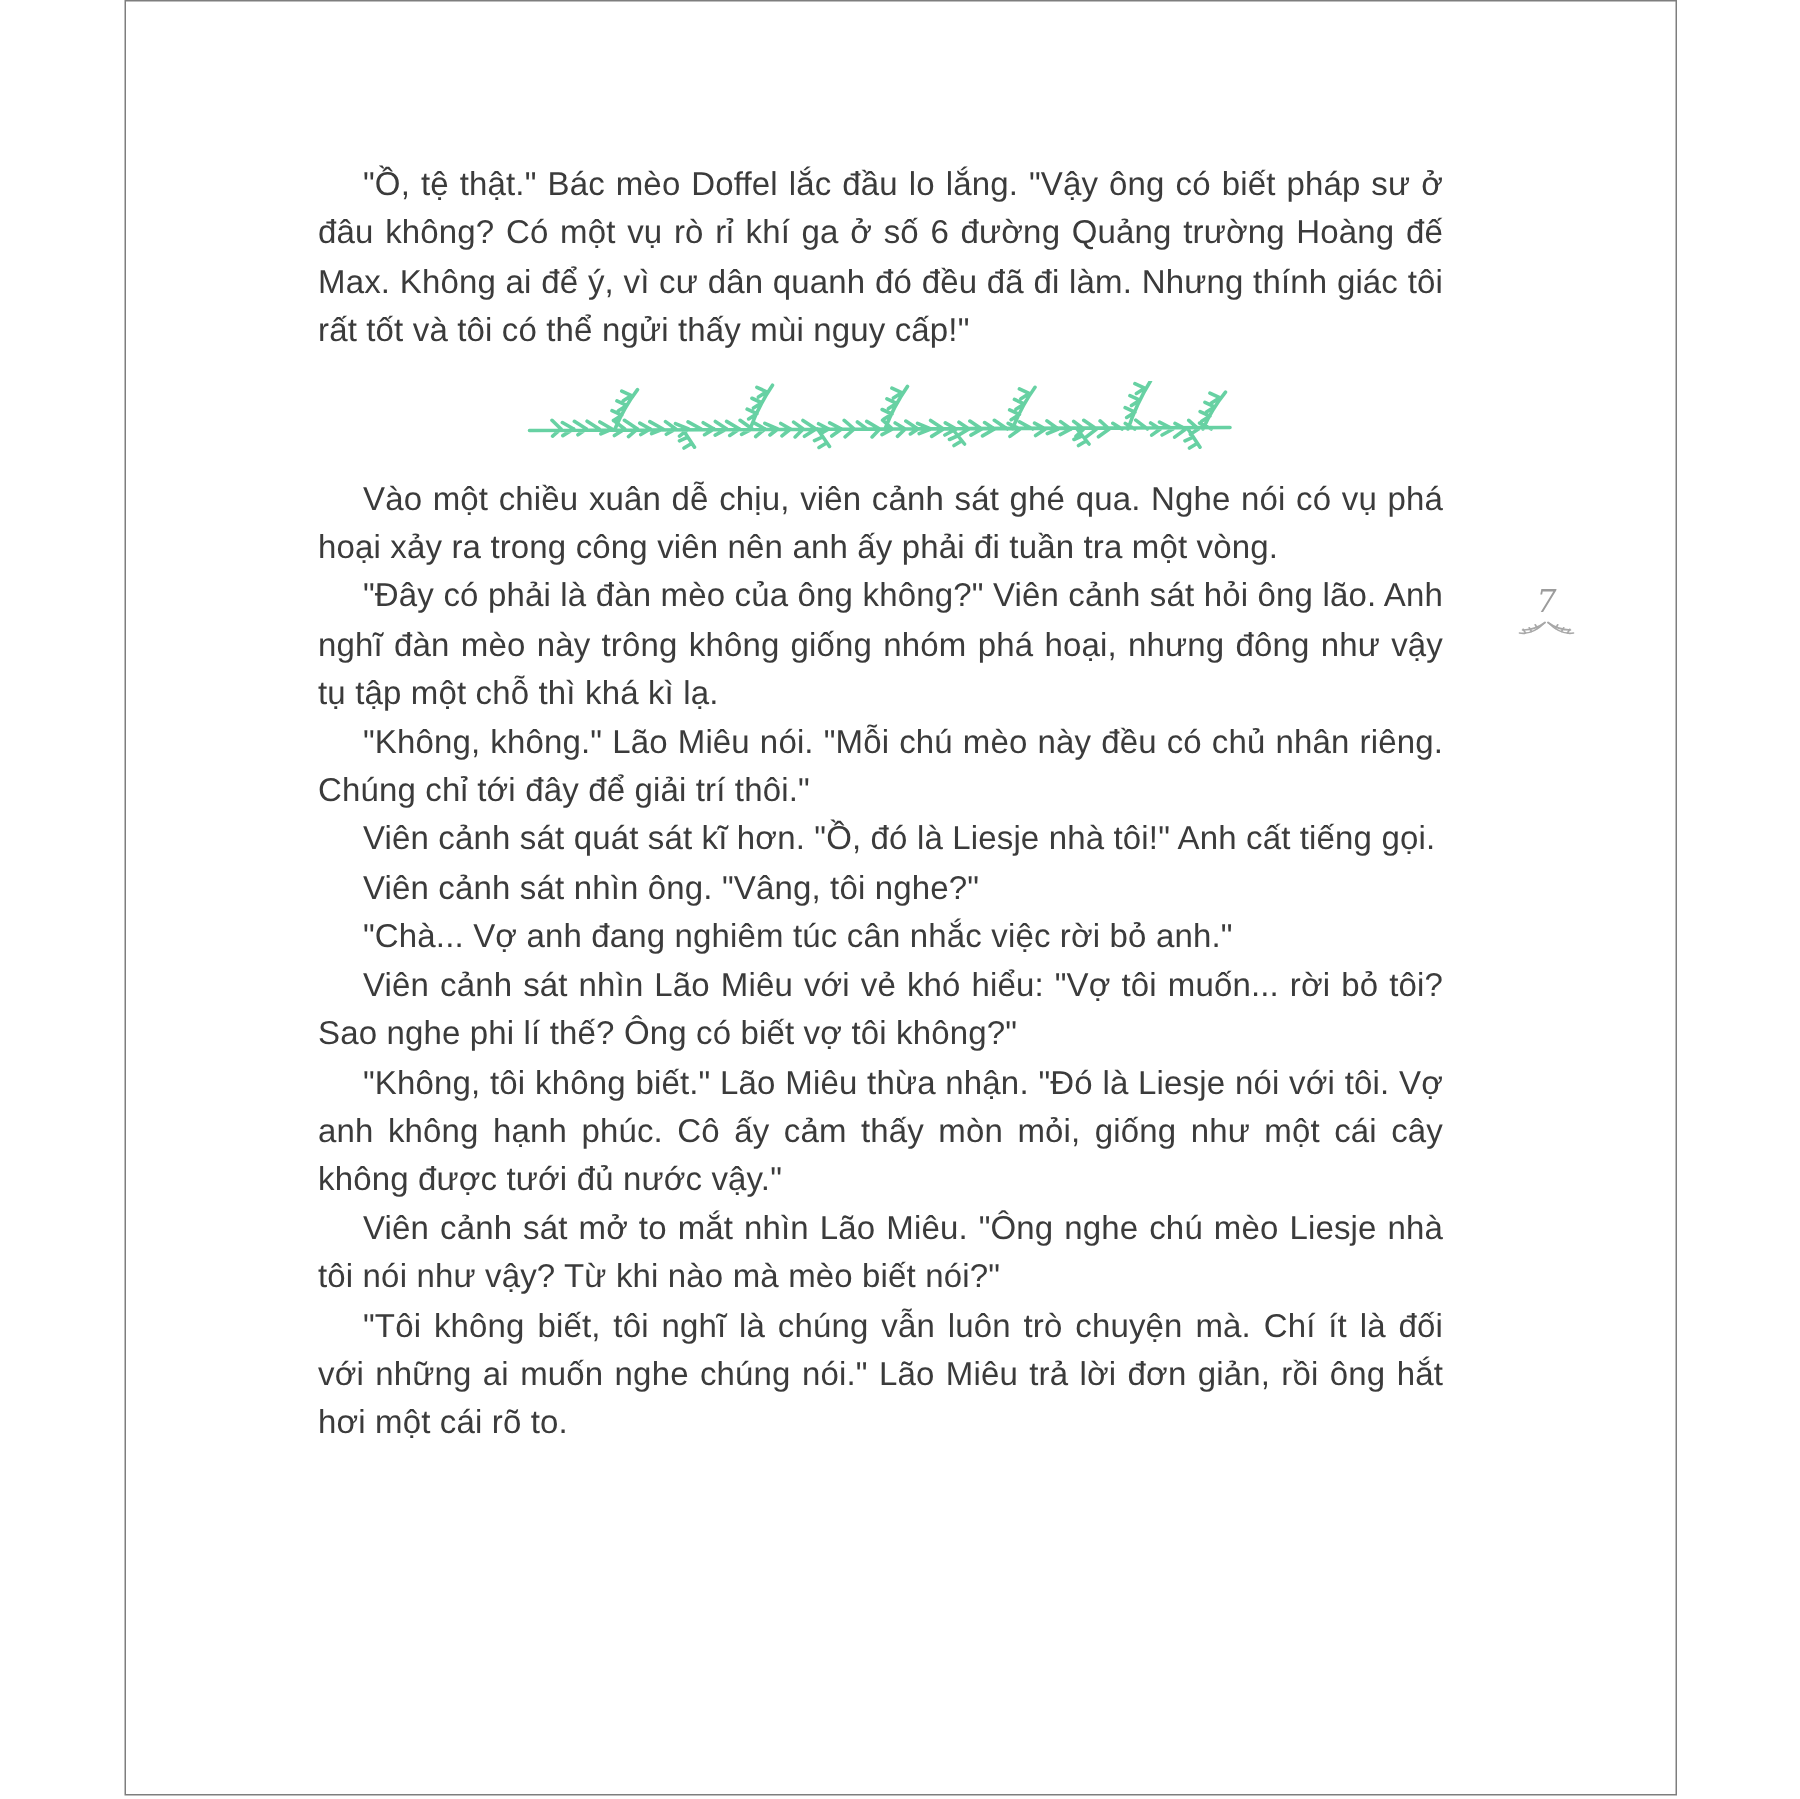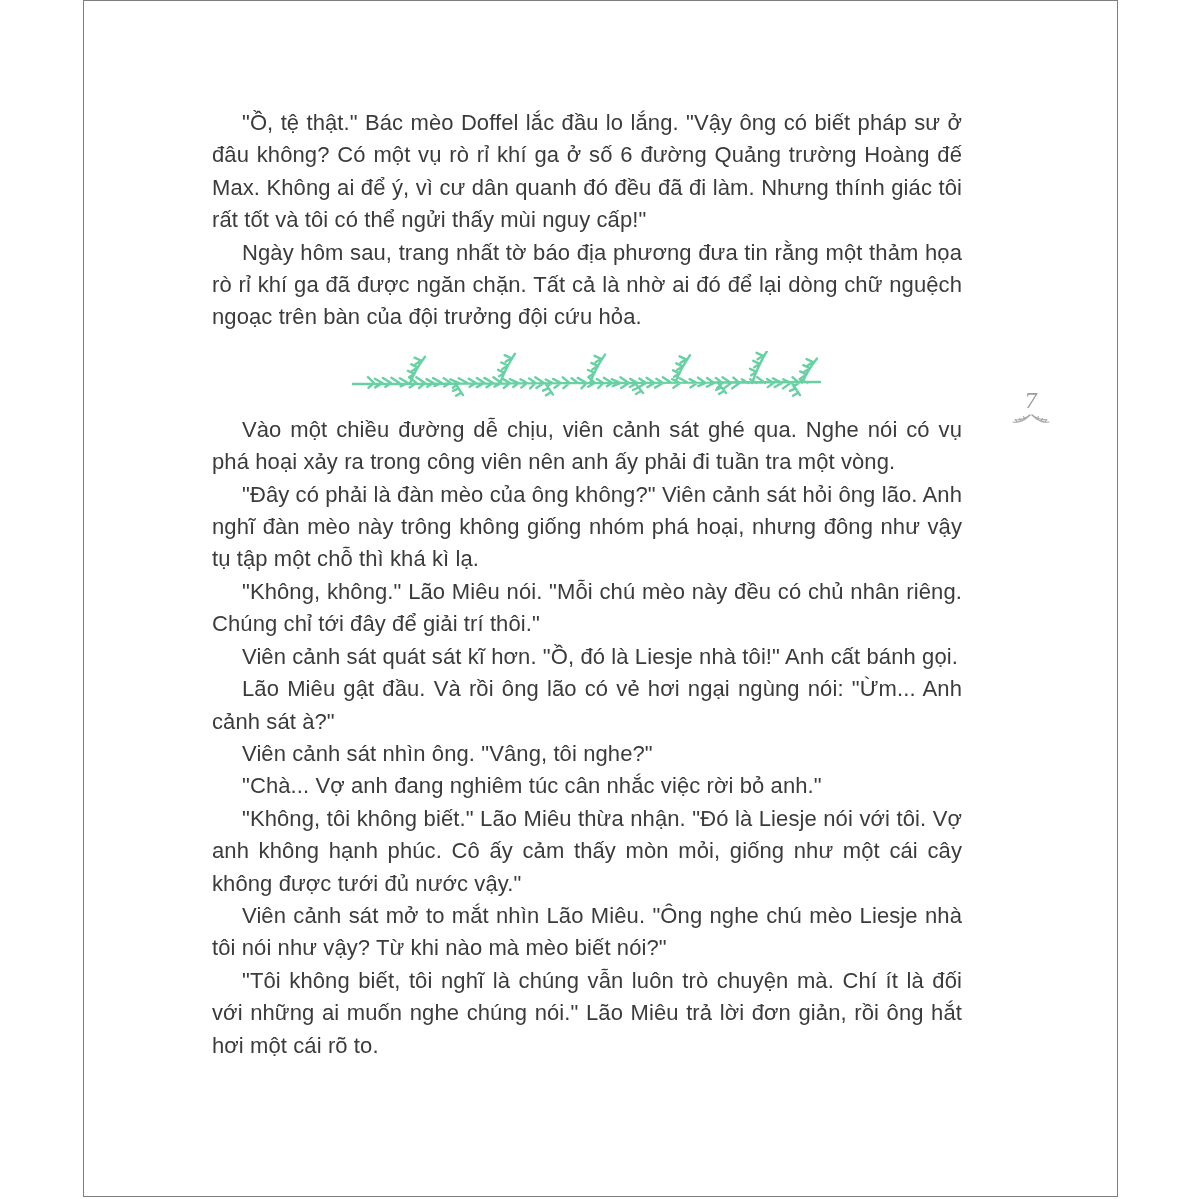--- a/index.html
+++ b/index.html
@@ -65,33 +65,32 @@
         <path d="M7,10 l-1.5,-2.5 M11,9 l-1.5,-2.5 M15,7 l-1.5,-2.5"></path>
         <path d="M22,3 C27,8 33,11 39,10"></path>
         <path d="M22,3 C26,6 32,8 37,8"></path>
         <path d="M35,10 l1.5,-2.5 M31,9 l1.5,-2.5 M27,7 l1.5,-2.5"></path>
       </g>
     </svg>
   </div>
 
   <div class="story-text">
     <p>"Ồ, tệ thật." Bác mèo Doffel lắc đầu lo lắng. "Vậy ông có biết pháp sư ở đâu không? Có một vụ rò rỉ khí ga ở số 6 đường Quảng trường Hoàng đế Max. Không ai để ý, vì cư dân quanh đó đều đã đi làm. Nhưng thính giác tôi rất tốt và tôi có thể ngửi thấy mùi nguy cấp!"</p>
-    <p>Ngày hôm sau, trang nhất tờ báo địa phương đưa tin rằng một thảm họa rò rỉ khí ga đã được ngăn chặn. Tất cả là nhờ ai đó để lại dòng chữ nguệch ngoạc trên bàn của đội trưởng đội cứu hỏa.</p>
 
     <div class="fern-divider">
       <svg id="fern" width="474" height="48" viewBox="0 0 474 48">
           <path d="M3,33 L470,31 M24.0,32 l-6.0,-5.8 M24.0,32 l-5.6,4.8 M32.5,32 l-7.6,-4.3 M32.5,32 l-7.3,4.4 M41.0,32 l-8.1,-5.1 M41.0,32 l-5.7,3.9 M49.5,32 l-8.1,-5.2 M58.0,32 l-8.1,-4.7 M58.0,32 l-7.4,3.3 M66.5,32 l-7.5,-5.8 M66.5,32 l-6.9,4.4 M75.0,32 l-8.7,-5.8 M75.0,32 l-6.0,5.1 M83.5,32 l-7.0,-3.9 M83.5,32 l-6.3,3.7 M92.0,32 l-8.8,-4.9 M92.0,32 l-7.6,3.1 M100.5,32 l-6.8,-4.9 M100.5,32 l-6.3,3.5 M109.0,32 l-8.7,-3.6 M109.0,32 l-6.0,4.7 M117.5,32 l-8.8,-4.8 M126.0,32 l-7.2,-4.2 M126.0,32 l-6.3,3.8 M134.5,32 l-7.6,-5.0 M134.5,32 l-7.7,4.1 M143.0,32 l-8.6,-5.1 M143.0,32 l-6.5,4.3 M151.5,32 l-8.1,-5.8 M151.5,32 l-7.1,3.6 M160.0,32 l-7.8,-4.4 M160.0,32 l-6.2,5.0 M168.5,32 l-8.6,-3.8 M168.5,32 l-5.2,4.0 M177.0,32 l-6.5,-3.7 M177.0,32 l-5.7,4.6 M185.5,32 l-6.4,-4.6 M185.5,32 l-5.4,5.3 M194.0,32 l-8.7,-5.7 M194.0,32 l-7.7,4.9 M202.5,32 l-6.8,-3.5 M202.5,32 l-5.2,3.0 M211.0,32 l-7.9,-4.1 M211.0,32 l-6.5,4.7 M219.5,32 l-6.7,-5.7 M219.5,32 l-6.1,5.2 M228.0,32 l-6.4,-4.7 M236.5,32 l-8.7,-5.1 M236.5,32 l-5.1,5.3 M245.0,32 l-6.6,-5.9 M245.0,32 l-7.0,3.7 M253.5,32 l-6.7,-4.0 M253.5,32 l-5.2,4.9 M262.0,32 l-8.1,-5.3 M262.0,32 l-5.1,3.3 M270.5,32 l-8.8,-3.8 M270.5,32 l-7.7,3.1 M279.0,32 l-8.6,-5.7 M279.0,32 l-7.9,4.9 M287.5,32 l-7.3,-4.1 M287.5,32 l-7.6,4.0 M296.0,32 l-6.7,-4.5 M296.0,32 l-6.7,3.9 M304.5,32 l-7.9,-5.3 M304.5,32 l-7.2,4.1 M313.0,32 l-6.6,-4.3 M313.0,32 l-8.0,4.6 M321.5,32 l-8.6,-5.8 M330.0,32 l-7.9,-3.8 M330.0,32 l-6.7,4.9 M338.5,32 l-8.8,-4.7 M347.0,32 l-7.3,-3.9 M347.0,32 l-6.6,4.4 M355.5,32 l-7.5,-5.4 M355.5,32 l-7.3,3.1 M364.0,32 l-6.9,-4.9 M364.0,32 l-7.2,3.7 M372.5,32 l-6.7,-5.1 M372.5,32 l-5.2,4.9 M381.0,32 l-8.5,-5.8 M381.0,32 l-7.0,5.4 M389.5,32 l-6.1,-5.4 M389.5,32 l-7.2,5.2 M398.0,32 l-6.1,-3.8 M406.5,32 l-6.3,-3.7 M415.0,32 l-7.8,-5.9 M423.5,32 l-6.4,-4.0 M423.5,32 l-5.7,4.1 M432.0,32 l-9.0,-4.6 M432.0,32 l-7.3,4.0 M440.5,32 l-7.2,-3.7 M440.5,32 l-7.4,5.4 M449.0,32 l-6.5,-5.8 M449.0,32 l-5.4,3.5 M457.5,32 l-7.8,-3.9 M60,32 q6,-14.4 15,-26.2 M64.5,22.8 l-6.5,-3 M64.5,22.8 l-5.5,3.5 M67.8,16.3 l-6.5,-3 M67.8,16.3 l-5.5,3.5 M71.0,9.7 l-6.5,-3 M71.0,9.7 l-5.5,3.5 M150,32 q6,-16.0 15,-29.2 M154.6,21.8 l-6.5,-3 M154.6,21.8 l-5.5,3.5 M157.8,14.5 l-6.5,-3 M157.8,14.5 l-5.5,3.5 M161.1,7.2 l-6.5,-3 M161.1,7.2 l-5.5,3.5 M240,32 q6,-15.6 15,-28.4 M244.6,22.0 l-6.5,-3 M244.6,22.0 l-5.5,3.5 M247.8,14.9 l-6.5,-3 M247.8,14.9 l-5.5,3.5 M251.1,7.8 l-6.5,-3 M251.1,7.8 l-5.5,3.5 M325,32 q6,-15.3 15,-27.8 M329.6,22.3 l-6.5,-3 M329.6,22.3 l-5.5,3.5 M332.8,15.3 l-6.5,-3 M332.8,15.3 l-5.5,3.5 M336.1,8.3 l-6.5,-3 M336.1,8.3 l-5.5,3.5 M402,32 q6,-17.6 15,-32.0 M406.6,20.8 l-6.5,-3 M406.6,20.8 l-5.5,3.5 M409.8,12.8 l-6.5,-3 M409.8,12.8 l-5.5,3.5 M413.1,4.8 l-6.5,-3 M413.1,4.8 l-5.5,3.5 M452,32 q6,-13.5 15,-24.6 M456.6,23.4 l-6.5,-3 M456.6,23.4 l-5.5,3.5 M459.8,17.2 l-6.5,-3 M459.8,17.2 l-5.5,3.5 M463.1,11.1 l-6.5,-3 M463.1,11.1 l-5.5,3.5 M105,32 l8,12.1 M108.5,37.4 l-5.5,2.5 M111,41.7 l-5,3 M195,32 l8,11.6 M198.5,37.2 l-5.5,2.5 M201,41.3 l-5,3 M285,32 l8,10.0 M288.5,36.5 l-5.5,2.5 M291,40.0 l-5,3 M368,32 l8,10.0 M371.5,36.5 l-5.5,2.5 M374,40.0 l-5,3 M442,32 l8,12.1 M445.5,37.4 l-5.5,2.5 M448,41.7 l-5,3" fill="none" stroke="#67d1a3" stroke-width="2.4" stroke-linecap="round"></path>
         </svg>
     </div>
 
-    <p>Vào một chiều đường dễ chịu, viên cảnh sát ghé qua. Nghe nói có vụ phá hoại xảy ra trong công viên nên anh ấy phải đi tuần tra một vòng.</p>
+    <p>Vào một chiều xuân dễ chịu, viên cảnh sát ghé qua. Nghe nói có vụ phá hoại xảy ra trong công viên nên anh ấy phải đi tuần tra một vòng.</p>
     <p>"Đây có phải là đàn mèo của ông không?" Viên cảnh sát hỏi ông lão. Anh nghĩ đàn mèo này trông không giống nhóm phá hoại, nhưng đông như vậy tụ tập một chỗ thì khá kì lạ.</p>
     <p>"Không, không." Lão Miêu nói. "Mỗi chú mèo này đều có chủ nhân riêng. Chúng chỉ tới đây để giải trí thôi."</p>
-    <p>Viên cảnh sát quát sát kĩ hơn. "Ồ, đó là Liesje nhà tôi!" Anh cất bánh gọi.</p>
-    <p>Lão Miêu gật đầu. Và rồi ông lão có vẻ hơi ngại ngùng nói: "Ừm... Anh cảnh sát à?"</p>
+    <p>Viên cảnh sát quát sát kĩ hơn. "Ồ, đó là Liesje nhà tôi!" Anh cất tiếng gọi.</p>
     <p>Viên cảnh sát nhìn ông. "Vâng, tôi nghe?"</p>
     <p>"Chà... Vợ anh đang nghiêm túc cân nhắc việc rời bỏ anh."</p>
+    <p>Viên cảnh sát nhìn Lão Miêu với vẻ khó hiểu: "Vợ tôi muốn... rời bỏ tôi? Sao nghe phi lí thế? Ông có biết vợ tôi không?"</p>
     <p>"Không, tôi không biết." Lão Miêu thừa nhận. "Đó là Liesje nói với tôi. Vợ anh không hạnh phúc. Cô ấy cảm thấy mòn mỏi, giống như một cái cây không được tưới đủ nước vậy."</p>
     <p>Viên cảnh sát mở to mắt nhìn Lão Miêu. "Ông nghe chú mèo Liesje nhà tôi nói như vậy? Từ khi nào mà mèo biết nói?"</p>
     <p>"Tôi không biết, tôi nghĩ là chúng vẫn luôn trò chuyện mà. Chí ít là đối với những ai muốn nghe chúng nói." Lão Miêu trả lời đơn giản, rồi ông hắt hơi một cái rõ to.</p>
   </div>
 
 </div>
 
 </body></html>

